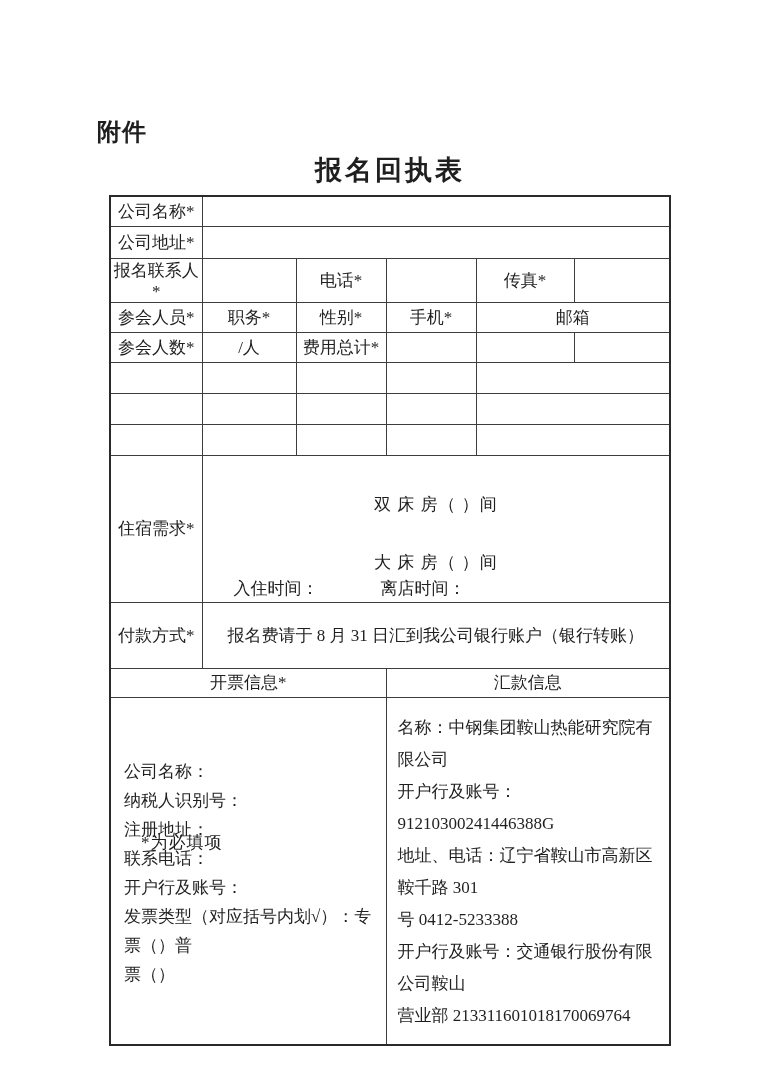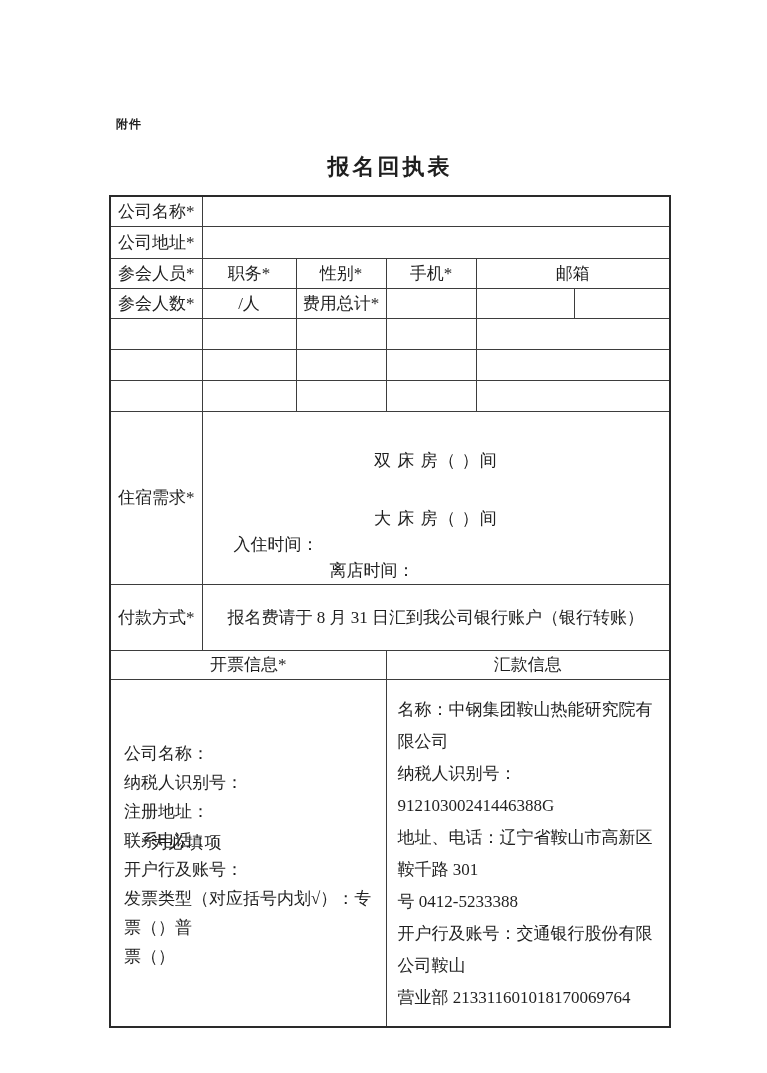--- a/index.html
+++ b/index.html
@@ -11,33 +11,33 @@
     position: relative;
     width: 767px;
     height: 1073px;
     background: #ffffff;
     font-family: "Liberation Serif", "DejaVu Serif", serif;
     color: #1f1f1f;
     overflow: hidden;
   }
   .attachment {
     position: absolute;
-    left: 116px;
+    left: 97px;
     top: 116px;
-    font-size: 12px;
+    font-size: 24px;
     font-weight: bold;
     letter-spacing: 1px;
   }
   .title {
     position: absolute;
     left: 110px;
     top: 152px;
     width: 560px;
     text-align: center;
-    font-size: 22px;
+    font-size: 27px;
     font-weight: bold;
     letter-spacing: 3px;
   }
   table.form {
     position: absolute;
     left: 109px;
     top: 195px;
     width: 562px;
     border-collapse: collapse;
     table-layout: fixed;
@@ -72,24 +72,23 @@
     line-height: 26px;
     text-align: center;
     letter-spacing: 1px;
     margin-top: 32px;
   }
   .acc-times {
     display: flex;
     line-height: 26px;
     text-align: left;
     padding-left: 31px;
-    flex-direction: column;
   }
   .acc-times .checkout {
-    margin-left: 96px;
+    margin-left: 62px;
   }
   .inv-lines {
     display: block;
     padding: 4px 10px 0 13px;
     text-align: left;
   }
   .inv-lines .ln {
     line-height: 29px;
   }
   .rem-lines {
@@ -127,20 +126,28 @@
         <col style="width:96px">
     </colgroup>
     <tbody>
       <tr class="r-sm">
         <td>公司名称*</td>
         <td colspan="5"></td>
       </tr>
       <tr class="r-sm2">
         <td>公司地址*</td>
         <td colspan="5"></td>
+      </tr>
+      <tr class="r-sm">
+        <td>报名联系人*</td>
+        <td></td>
+        <td>电话*</td>
+        <td></td>
+        <td>传真*</td>
+        <td></td>
       </tr>
       <tr class="r-sm">
         <td>参会人员*</td>
         <td>职务*</td>
         <td>性别*</td>
         <td>手机*</td>
         <td colspan="2">邮箱</td>
       </tr>
       <tr class="r-sm">
         <td>参会人数*</td>
@@ -200,21 +207,21 @@
             <span class="ln" style="display:block">注册地址：</span>
             <span class="ln" style="display:block">联系电话：</span>
             <span class="ln" style="display:block">开户行及账号：</span>
             <span class="ln" style="display:block">发票类型（对应括号内划√）：专票（）普</span>
             <span class="ln" style="display:block">票（）</span>
           </span>
         </td>
         <td colspan="3" class="txt-left">
           <span class="rem-lines">
             <span class="ln" style="display:block">名称：中钢集团鞍山热能研究院有限公司</span>
-            <span class="ln" style="display:block">纳税人识别号：91210300241446388G</span>
+            <span class="ln" style="display:block">开户行及账号：91210300241446388G</span>
             <span class="ln" style="display:block">地址、电话：辽宁省鞍山市高新区鞍千路 301</span>
             <span class="ln" style="display:block">号 0412-5233388</span>
             <span class="ln" style="display:block">开户行及账号：交通银行股份有限公司鞍山</span>
             <span class="ln" style="display:block">营业部 213311601018170069764</span>
           </span>
         </td>
       </tr>
     </tbody>
   </table>
 

